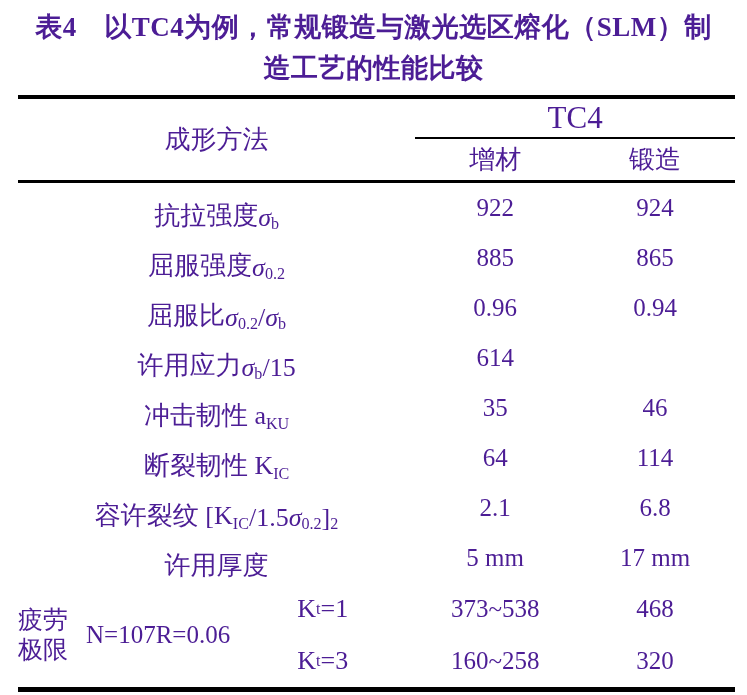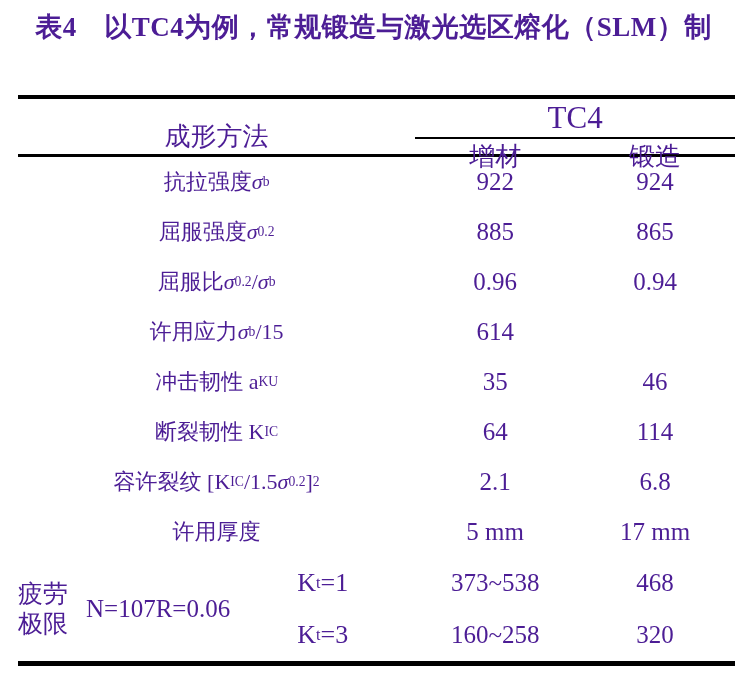--- a/index.html
+++ b/index.html
@@ -27,41 +27,41 @@
     width:717px;
     box-sizing:border-box;
     border-top:4px solid #000;
     border-bottom:5px solid #000;
   }
   .cell { display:flex; align-items:center; justify-content:center; }
 
   .thead {
     display:grid;
     grid-template-columns:55.4% 44.6%;
-    height:58px;
+    height:84px;
     box-sizing:border-box;
     border-bottom:3px solid #000;
     font-size:26px;
   }
   .method-cell { display:flex; align-items:center; justify-content:center; }
   .group-col { display:flex; flex-direction:column; }
   .group-head {
     height:38px;
     display:flex; align-items:center; justify-content:center;
     border-bottom:2px solid #000;
     font-size:31px;
   }
   .group-sub { flex:1; display:grid; grid-template-columns:1fr 1fr; }
 
   .data-row {
     display:grid;
     grid-template-columns:55.4% 22.3% 22.3%;
     height:50px;
   }
-  .row-label { font-size:22px; white-space:nowrap; }
+  .row-label { font-size:26px; white-space:nowrap;align-items:flex-end; }
   .val { font-size:25px; white-space:nowrap; }
 
   .fatigue {
     display:grid;
     grid-template-columns:29.6% 25.8% 22.3% 22.3%;
     grid-auto-rows:52px;
   }
   .fatigue-label {
     grid-row:1 / 3;
     display:flex; flex-direction:row;
@@ -76,20 +76,21 @@
   .seg-sup { font-size:62%; vertical-align:0.55em; }
   .seg-i   { font-style:italic; }
 </style>
 </head>
 <body>
 
 <div class="page">
 
   <div class="caption">
     <div>表4　以TC4为例，常规锻造与激光选区熔化（SLM）制</div>
+    <div>造工艺的性能比较</div>
   </div>
 
   <div class="tbl">
 
     <div class="thead">
       <div class="method-cell">成形方法</div>
       <div class="group-col">
         <div class="group-head">TC4</div>
         <div class="group-sub">
           <div class="cell">增材</div>

